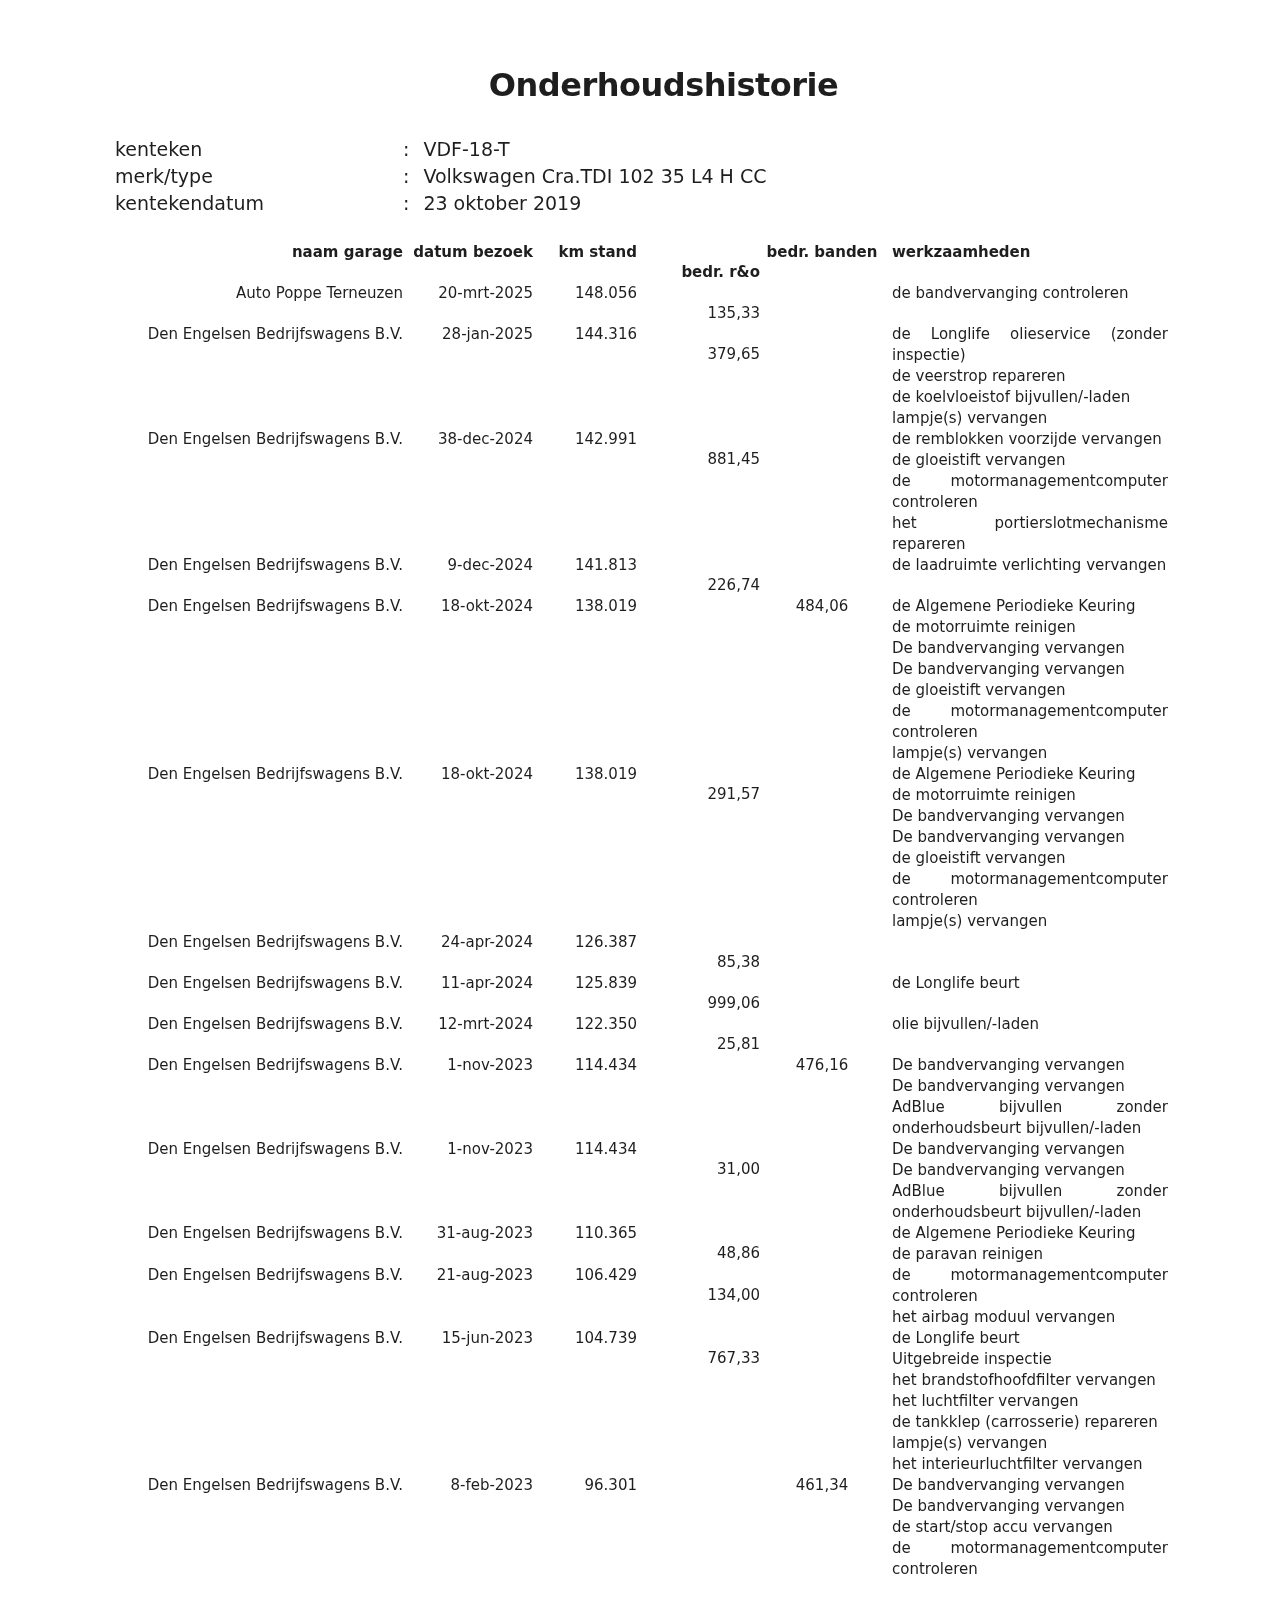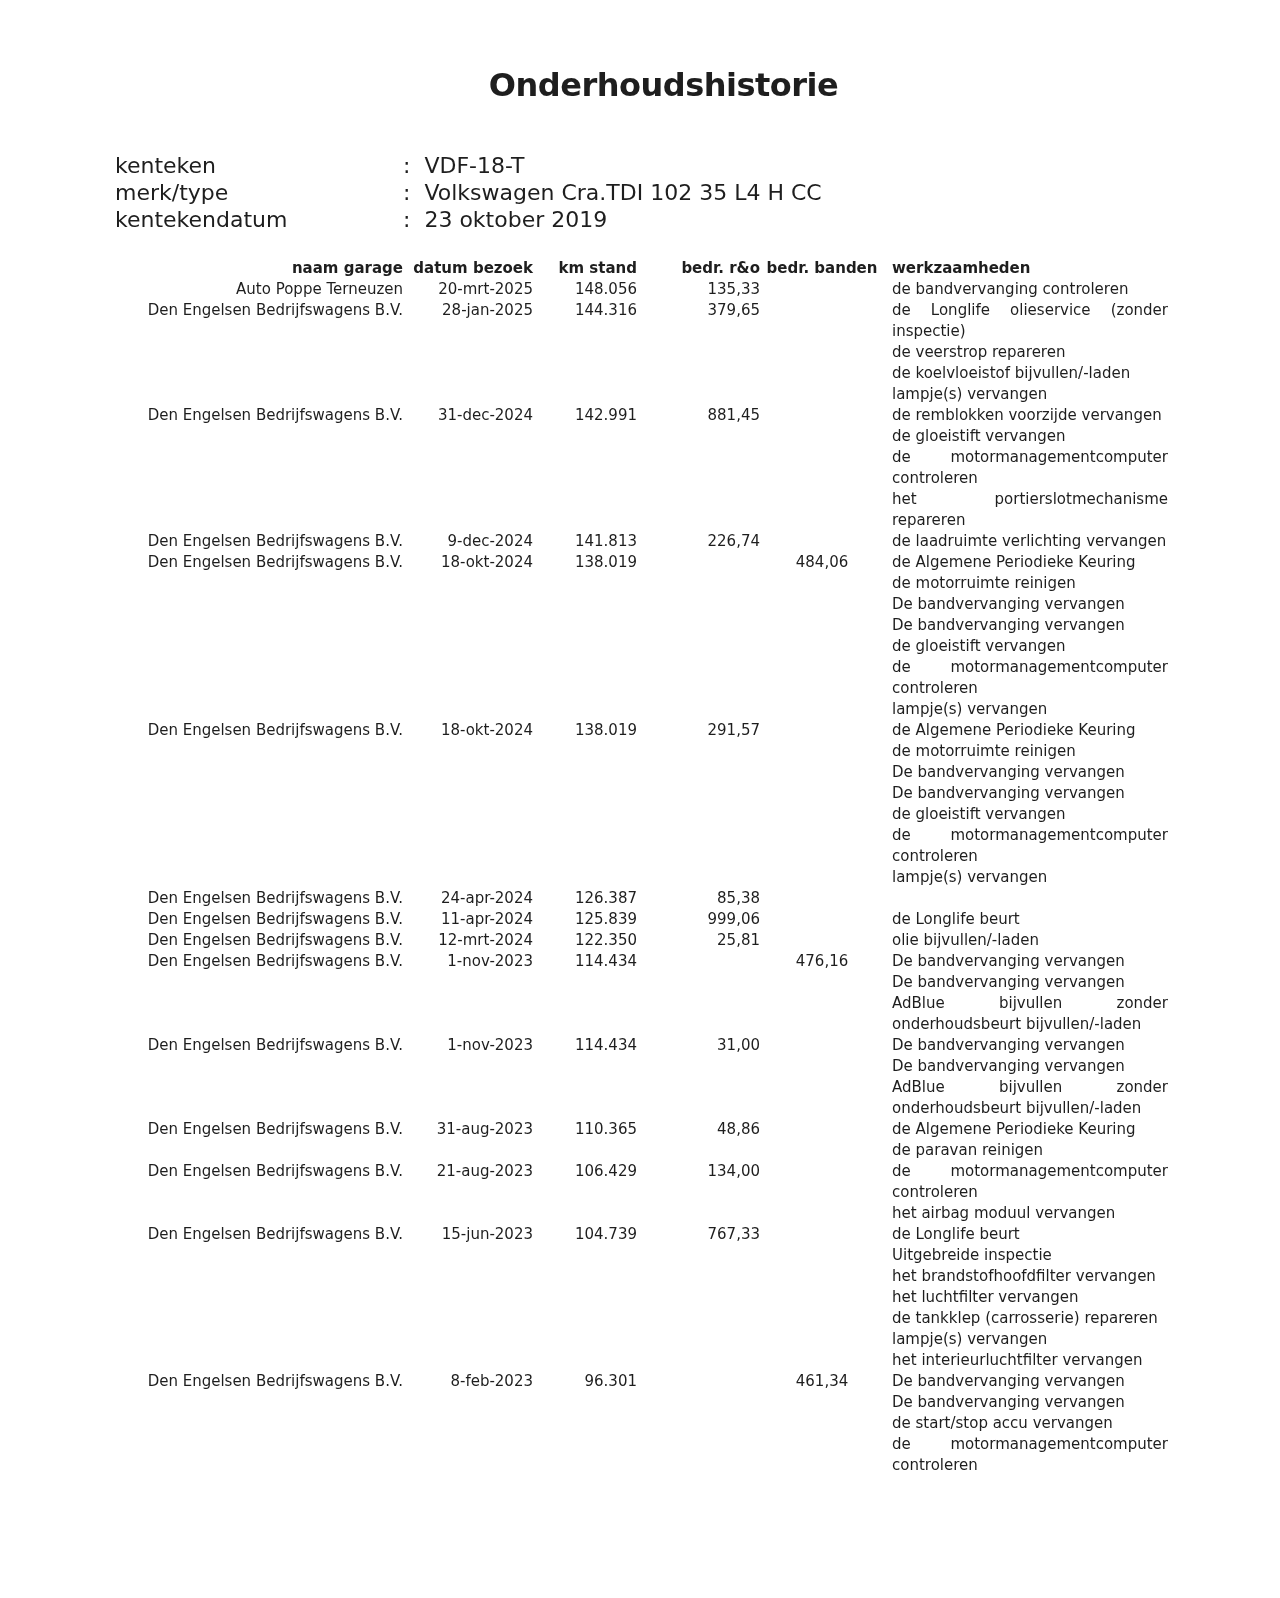--- a/index.html
+++ b/index.html
@@ -20,22 +20,22 @@
   }
   .doc-title {
     margin: 0 0 0 60px;
     font-size: 32px;
     line-height: 38px;
     font-weight: 700;
     text-align: center;
     letter-spacing: -0.5px;
   }
   .info {
-    margin-top: 48px;
-    font-size: 22px;
+    margin-top: 32px;
+    font-size: 19px;
     line-height: 27px;
   }
   .info-row { display: flex; }
   .info-label { flex: 0 0 288px; }
   .info-colon { flex: 0 0 auto; }
   .info-value { margin-left: 14px; }
 
   .maint-table {
     margin-top: 25px;
     font-size: 15px;
@@ -43,21 +43,21 @@
   }
   .thead, .trow {
     display: flex;
     align-items: flex-start;
   }
   .thead { font-weight: 700; }
   .thead > div, .trow > div { flex: 0 0 auto; }
   .c-garage { width: 288px; text-align: right; }
   .c-datum  { width: 130px; text-align: right; }
   .c-km     { width: 104px; text-align: right; }
-  .c-ro     { width: 123px; text-align: right; }
+  .c-ro     { width: 123px; text-align: right; margin-top: 20px; }
   .c-banden { width: 124px; text-align: center; }
   .c-werk   { width: 276px; margin-left: 8px; text-align: justify; }
   .c-werk p { margin: 0; }
 </style>
 </head>
 <body>
 
 <div class="page">
 
   <h1 class="doc-title">Onderhoudshistorie</h1>
@@ -110,21 +110,21 @@
       <div class="c-werk">
             <p>de Longlife olieservice (zonder inspectie)</p>
             <p>de veerstrop repareren</p>
             <p>de koelvloeistof bijvullen/-laden</p>
             <p>lampje(s) vervangen</p>
           </div>
     </div>
 
     <div class="trow">
       <div class="c-garage">Den Engelsen Bedrijfswagens B.V.</div>
-      <div class="c-datum">31-dec-2024</div>
+      <div class="c-datum">38-dec-2024</div>
       <div class="c-km">142.991</div>
       <div class="c-ro">881,45</div>
       <div class="c-banden"></div>
       <div class="c-werk">
             <p>de remblokken voorzijde vervangen</p>
             <p>de gloeistift vervangen</p>
             <p>de motormanagementcomputer controleren</p>
             <p>het portierslotmechanisme repareren</p>
           </div>
     </div>

